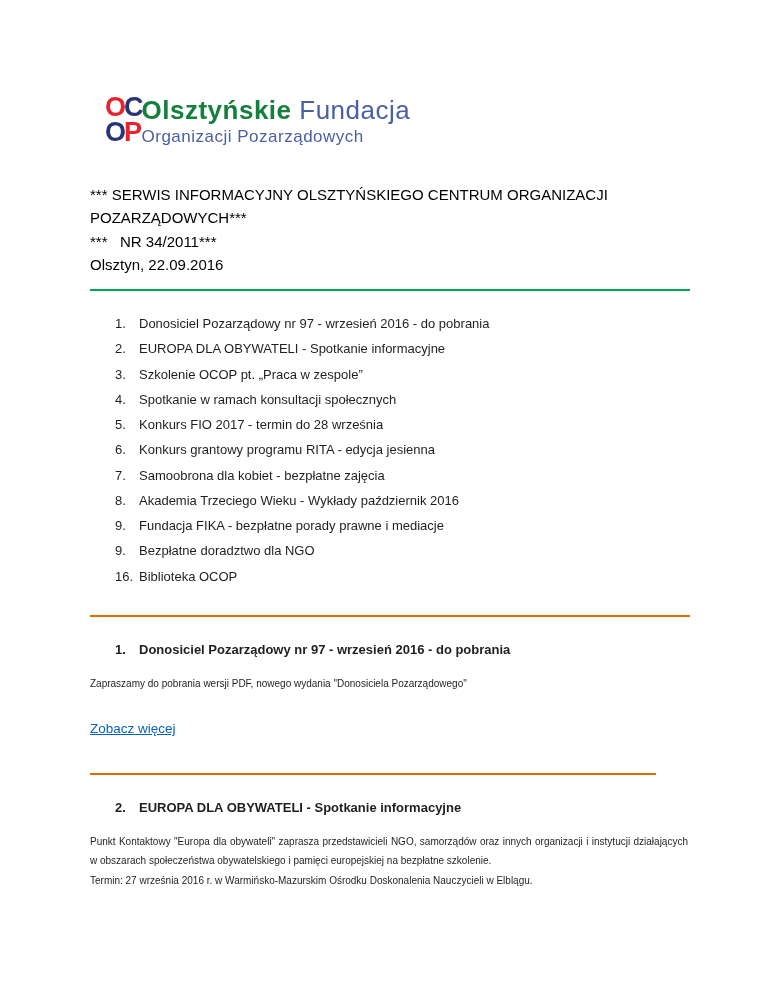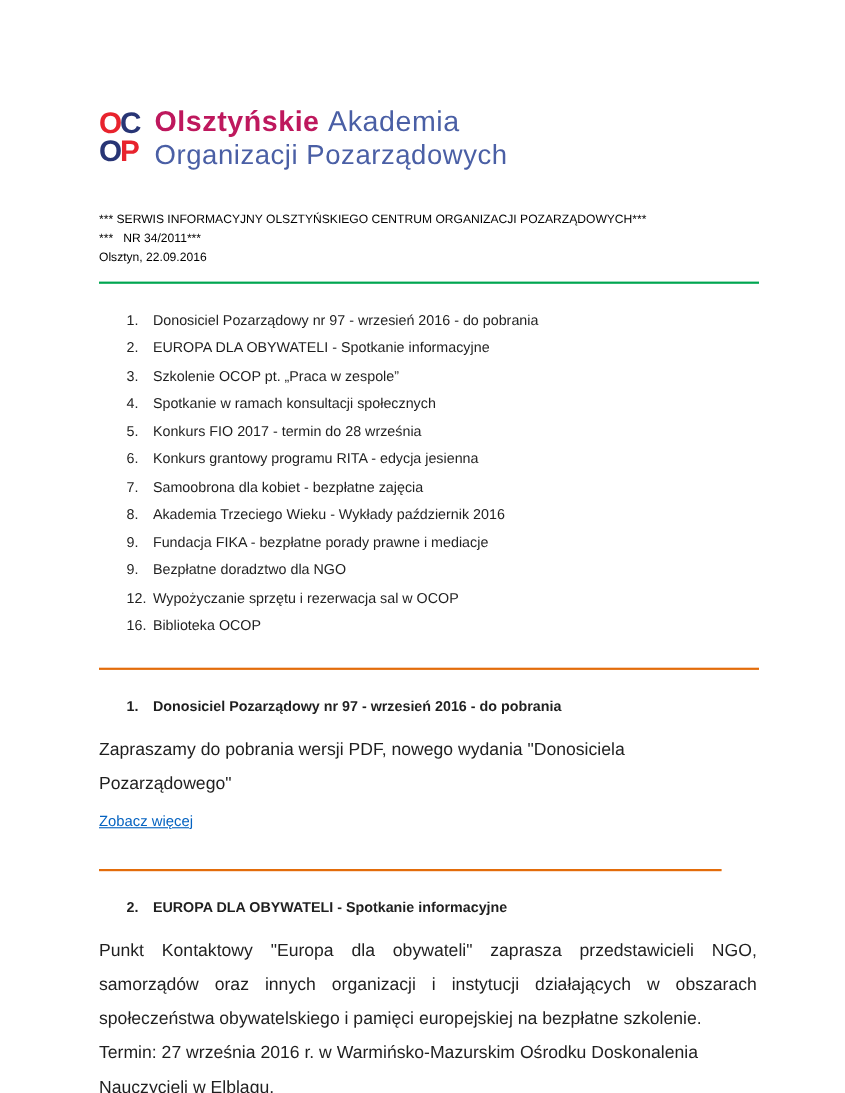--- a/index.html
+++ b/index.html
@@ -2,64 +2,64 @@
 <html><head>
 <meta charset="utf-8">
 <style>
   html,body{margin:0;padding:0;background:#ffffff;}
   .page{
     width:768px;height:994px;box-sizing:border-box;
     padding:93px 80px 0 90px;overflow:hidden;background:#ffffff;
     font-family:"Liberation Sans",sans-serif;color:#1f1f1f;position:relative;
   }
   
-  .logo-row{display:flex;align-items:center;gap:14px;}
+  .logo-row{display:flex;align-items:center;margin-left:15px;}
   .logo-mark{line-height:0.92;font-weight:800;font-size:27px;letter-spacing:-2px;}
   .logo-mark .red{color:#e8232d;}
   .logo-mark .navy{color:#283575;}
   .logo-text{padding-top:2px;}
   .logo-line1{font-size:26px;letter-spacing:0.5px;}
-  .logo-line1 .w1{color:#be185d;font-weight:700;}
+  .logo-line1 .w1{color:#15803d;font-weight:700;}
   .logo-line1 .w2{color:#4a5fa5;font-weight:500;}
-  .logo-line2{font-size:25px;color:#4a5fa5;font-weight:500;letter-spacing:0.5px;margin-top:1px;}
+  .logo-line2{font-size:17px;color:#4a5fa5;font-weight:500;letter-spacing:0.5px;margin-top:1px;}
   
-  .hdr{margin-top:36px;font-size:11px;line-height:1.55;color:#000;}
+  .hdr{margin-top:36px;font-size:15px;line-height:1.55;color:#000;}
   .pre{white-space:pre-wrap;margin:0;}
   
   .sep{height:0;border-bottom:2px solid;margin:0;}
   .sep-green{border-color:#00a651;width:600px;margin-top:13px;}
   .sep-orange{border-color:#e36c0a;width:600px;margin-top:30px;}
   .sep-orange.short{width:566px;}
   
   .toc{margin-top:25px;padding-left:25px;}
   .toc-item{font-size:13px;line-height:1.25;margin-bottom:9px;display:flex;}
   .toc-num{display:inline-block;min-width:24px;flex:0 0 auto;}
   .toc-label{flex:1;}
   
   .sec-heading{margin-top:25px;padding-left:25px;font-size:13px;font-weight:700;display:flex;}
   .sec-num{display:inline-block;min-width:24px;flex:0 0 auto;}
-  .body-p{margin:17px 0 0 0;font-size:16px;line-height:1.95;max-width:600px;}
+  .body-p{margin:17px 0 0 0;font-size:10px;line-height:1.95;max-width:600px;}
   .justify{text-align:justify;}
-  .link{display:inline-block;margin-top:5px;font-size:13.5px;color:#0563c1;text-decoration:underline;cursor:pointer;line-height:1.95;}
+  .link{display:inline-block;margin-top:23px;font-size:13.5px;color:#0563c1;text-decoration:underline;cursor:pointer;line-height:1.95;}
   b{font-weight:400;}
 </style>
 </head>
 <body>
 
 <div class="page">
 
   <div class="logo-row">
     <div class="logo-mark">
       <div><span class="red">O</span><span class="navy">C</span></div>
       <div><span class="navy">O</span><span class="red">P</span></div>
     </div>
     <div class="logo-text">
       <div class="logo-line1">
         <span class="w1">Olsztyńskie</span>
-        <span class="w2">Akademia</span>
+        <span class="w2">Fundacja</span>
       </div>
       <div class="logo-line2">Organizacji Pozarządowych</div>
     </div>
   </div>
 
   <div class="hdr">
     <p class="pre">*** SERWIS INFORMACYJNY OLSZTYŃSKIEGO CENTRUM ORGANIZACJI POZARZĄDOWYCH***</p>
     <p class="pre">***   NR 34/2011***</p>
     <p class="pre">Olsztyn, 22.09.2016</p>
   </div>
@@ -101,24 +101,20 @@
       </div>
     <div class="toc-item">
         <span class="toc-num">9.</span>
         <span class="toc-label">Fundacja FIKA - bezpłatne porady prawne i mediacje</span>
       </div>
     <div class="toc-item">
         <span class="toc-num">9.</span>
         <span class="toc-label">Bezpłatne doradztwo dla NGO</span>
       </div>
     <div class="toc-item">
-        <span class="toc-num">12.</span>
-        <span class="toc-label">Wypożyczanie sprzętu i rezerwacja sal w OCOP</span>
-      </div>
-    <div class="toc-item">
         <span class="toc-num">16.</span>
         <span class="toc-label">Biblioteka OCOP</span>
       </div>
   </div>
 
   <div class="sep sep-orange"></div>
 
   <div class="section">
     <div class="sec-heading">
       <span class="sec-num">1.</span>

